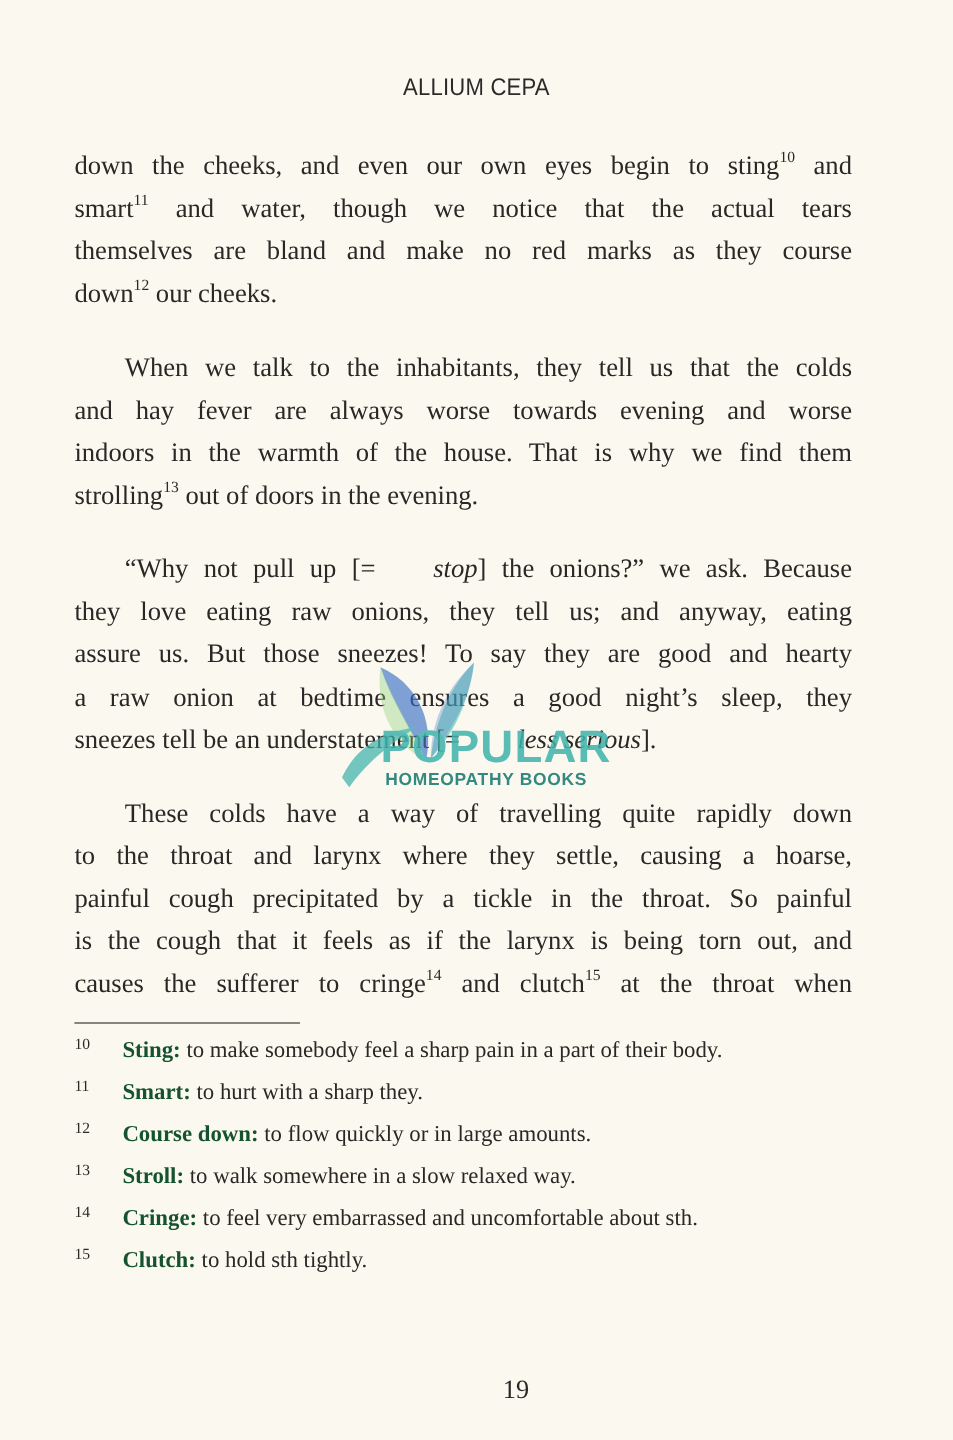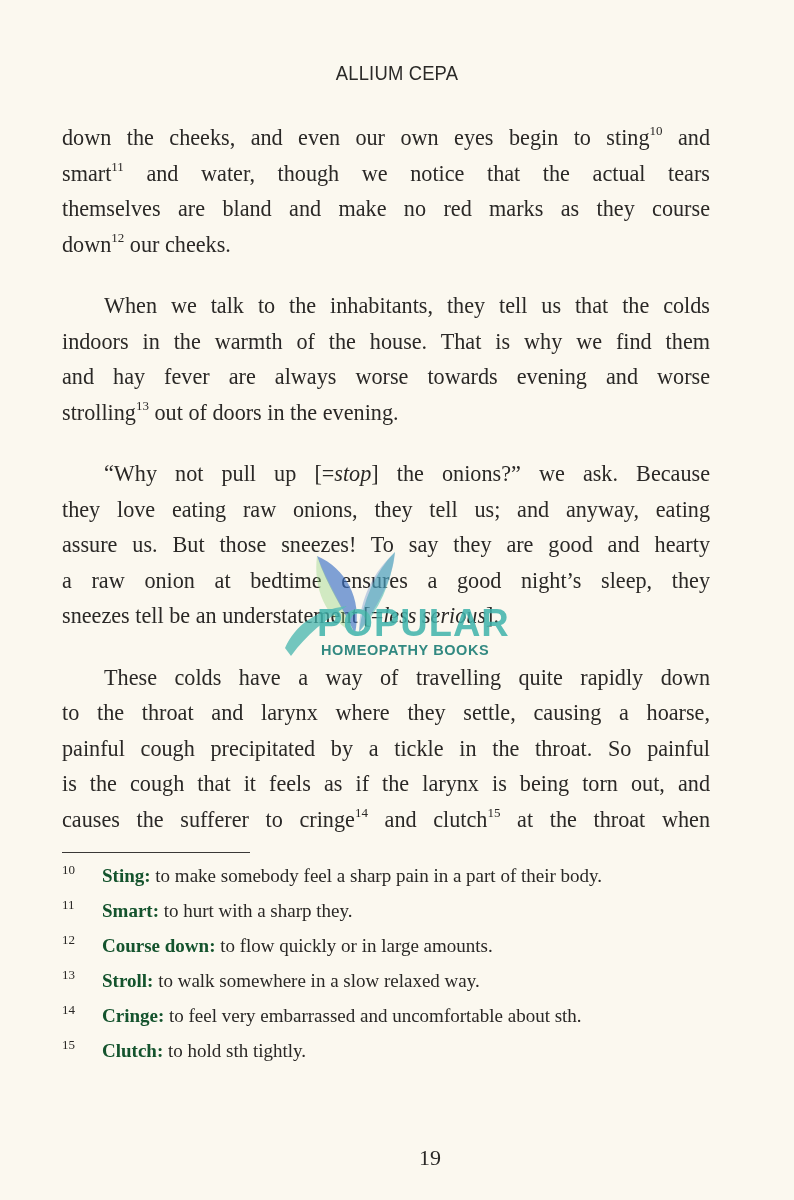--- a/index.html
+++ b/index.html
@@ -20,21 +20,21 @@
   .body-text {
     position: absolute; left: 62px; top: 120px; width: 648px;
     font-size: 22.2px; line-height: 35.5px; text-align: justify;
   }
   .para { margin: 0; }
   .para + .para { margin-top: 26px; }
   .line { display: block; text-align: justify; text-align-last: justify; white-space: nowrap; }
   .line.last { text-align-last: left; }
   .line.first-indent { padding-left: 42px; }
   sup { font-size: 13px; line-height: 0; vertical-align: 10px; }
-  .it { font-style: italic; }
+  .it { font-style: italic; margin-left: 48px; }
   .rule {
     position: absolute; left: 62px; top: 852px; width: 188px; height: 0;
     border-top: 1.5px solid #3a3836;
   }
   .footnotes {
     position: absolute; left: 62px; top: 862px; width: 650px;
     font-size: 19px; line-height: 27px;
   }
   .fn { position: relative; padding-left: 40px; margin-bottom: 8px; }
   .fn-num { position: absolute; left: 0; top: -6px; font-size: 13px; }
@@ -70,22 +70,22 @@
 
     <div class="para">
       <span class="line"><span>down the cheeks, and even our own eyes begin to sting</span><sup>10</sup><span> and</span></span>
       <span class="line"><span>smart</span><sup>11</sup><span> and water, though we notice that the actual tears</span></span>
       <span class="line">themselves are bland and make no red marks as they course</span>
       <span class="line last"><span>down</span><sup>12</sup><span> our cheeks.</span></span>
     </div>
 
     <div class="para">
       <span class="line first-indent">When we talk to the inhabitants, they tell us that the colds</span>
+      <span class="line">and hay fever are always worse towards evening and worse</span>
       <span class="line">indoors in the warmth of the house. That is why we find them</span>
-      <span class="line">and hay fever are always worse towards evening and worse</span>
       <span class="line last"><span>strolling</span><sup>13</sup><span> out of doors in the evening.</span></span>
     </div>
 
     <div class="para">
       <span class="line first-indent"><span>“Why not pull up [=</span><span class="it">stop</span><span>] the onions?” we ask. Because</span></span>
       <span class="line">they love eating raw onions, they tell us; and anyway, eating</span>
       <span class="line">assure us. But those sneezes! To say they are good and hearty</span>
       <span class="line">a raw onion at bedtime ensures a good night’s sleep, they</span>
       <span class="line last"><span>sneezes tell be an understatement [=</span><span class="it">less serious</span><span>].</span></span>
     </div>

